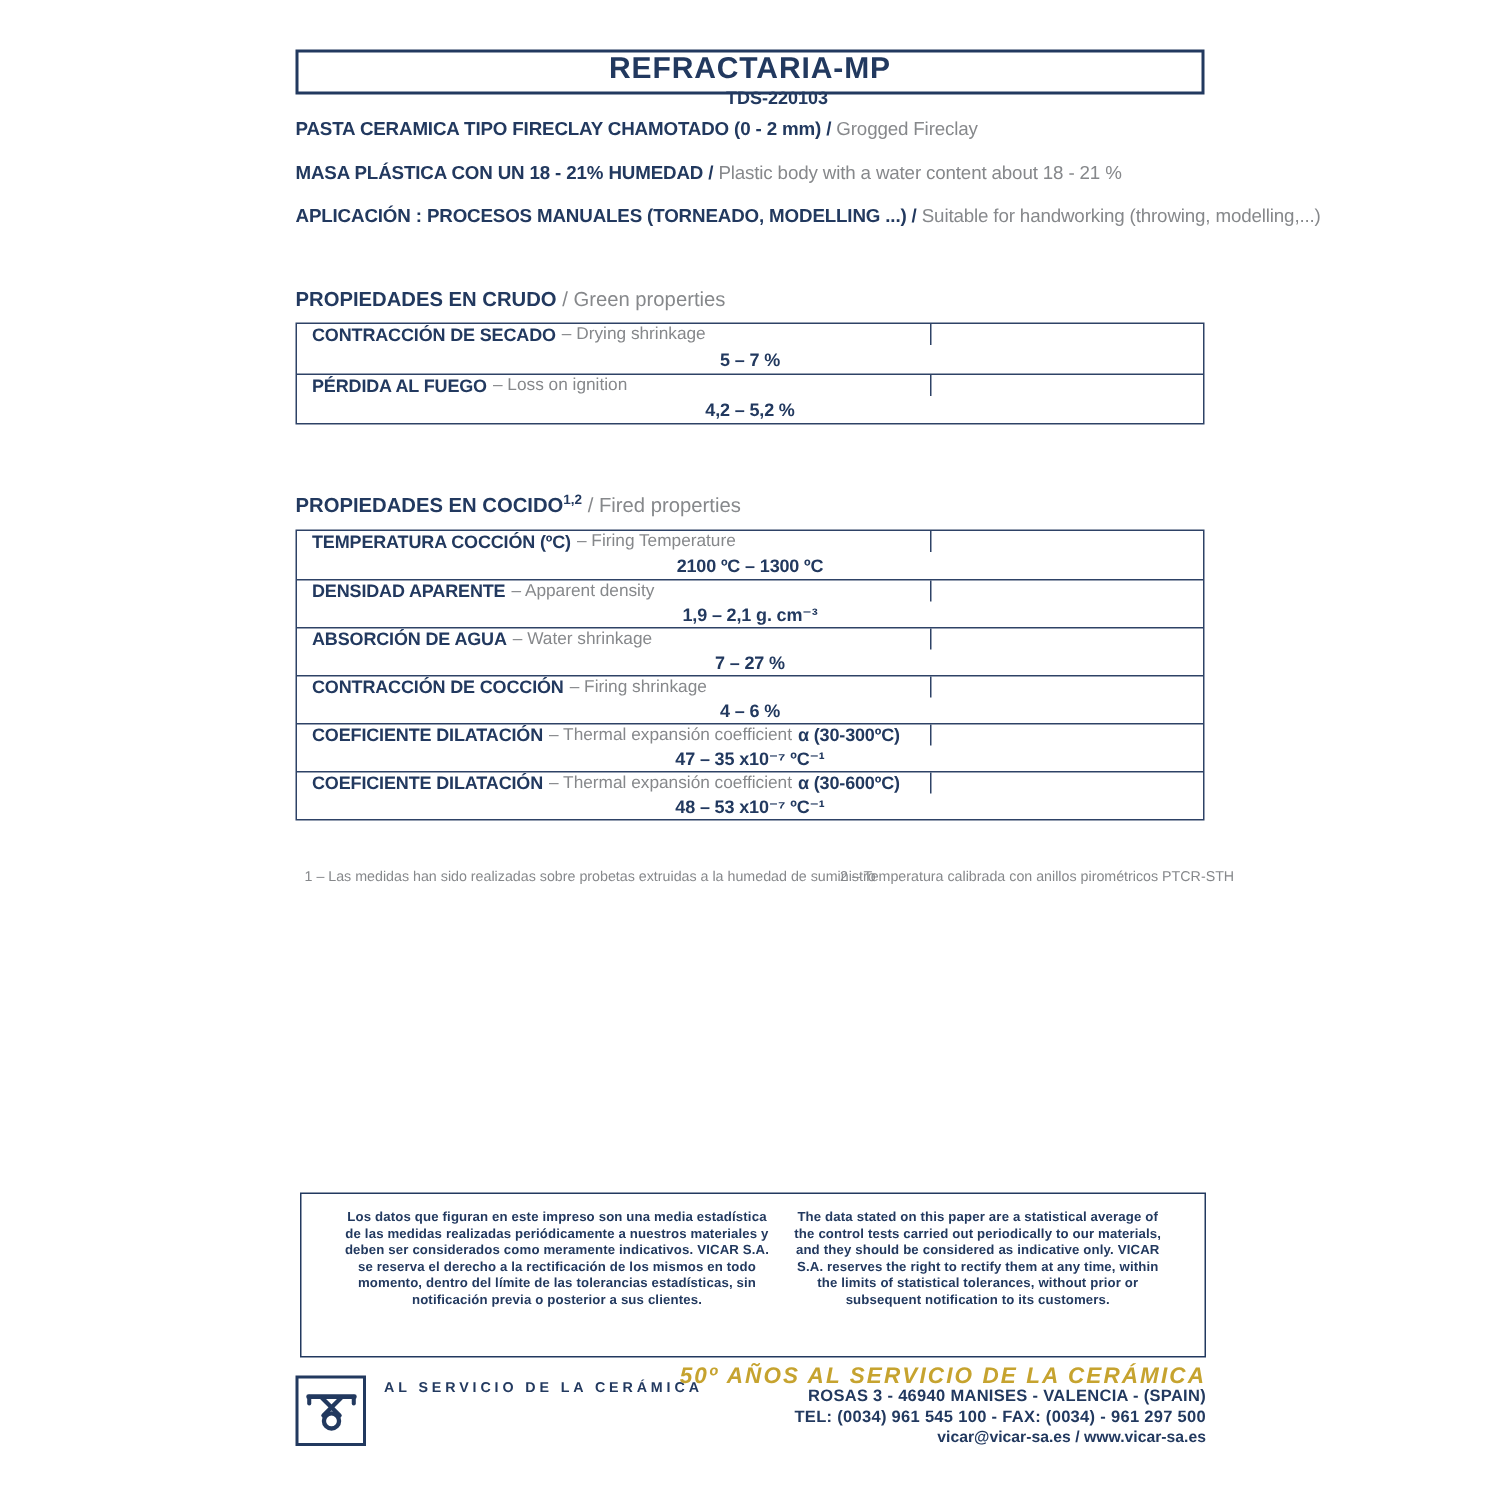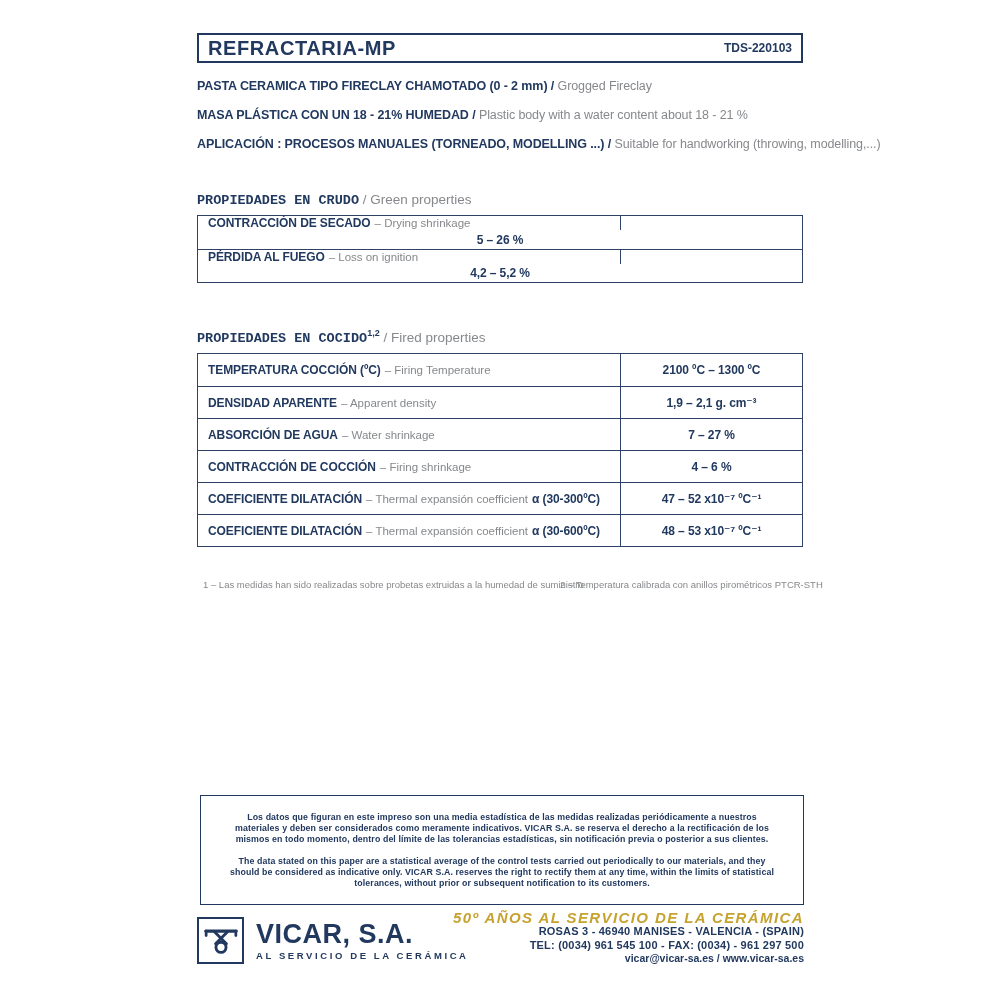--- a/index.html
+++ b/index.html
@@ -10,48 +10,49 @@
     color:#22395f;
   }
   .page { position:relative; width:1000px; height:1000px; background:#fff; overflow:hidden; }
 
   
   .header-box {
     position:absolute; left:197px; top:33px; width:606px; height:30px;
     border:2px solid #22395f;
     display:flex; align-items:center; justify-content:space-between;
     padding:0 9px;
+    flex-direction:column;
   }
   .header-title { font-size:20px; font-weight:bold; letter-spacing:.6px; color:#22395f; }
   .header-code  { font-size:12px; font-weight:bold; color:#22395f;margin-left:36px; }
 
   
   .intro { position:absolute; left:197px; top:72px; width:640px; }
   .intro-line { font-size:12.5px; line-height:29px; white-space:nowrap; letter-spacing:-0.1px; }
   .es  { color:#22395f; font-weight:bold; }
   .en  { color:#86888b; font-weight:500; }
 
   
   .section-title { position:absolute; left:197px; font-size:13.5px; white-space:nowrap; }
-  .section-title .es { font-size:13.5px;font-family:Liberation Mono, monospace; }
+  .section-title .es { font-size:13.5px; }
   .section-title sup { font-size:9px; font-weight:bold; color:#22395f; }
   .st-1 { top:192px; }
   .st-2 { top:328px; }
 
   
   .dtable {
     position:absolute; left:197px; width:606px;
     border:1.5px solid #2e4266;
   }
   .t-green { top:215px; }
   .t-fired { top:353px; }
   .trow { display:flex; border-top:1.3px solid #2e4266; }
   .trow:first-child { border-top:none; }
   .t-green .trow { height:33px;flex-direction:column; }
-  .t-fired .trow { height:32px; }
+  .t-fired .trow { height:32px;flex-direction:column; }
   .tcell-l {
     width:423px; display:flex; align-items:center; gap:4px;
     padding-left:10px; border-right:1.3px solid #2e4266;
     font-size:12px; white-space:nowrap; overflow:hidden;
   }
   .tcell-r {
     flex:1; display:flex; align-items:center; justify-content:center; gap:4px;
     font-size:12px; white-space:nowrap;
   }
   .tcell-l .es, .tcell-r .es { font-size:12px; letter-spacing:-0.1px; }
@@ -60,21 +61,21 @@
 
   
   .footnotes { position:absolute; left:197px; top:579px; width:606px; height:14px; font-size:9.5px; color:#86888b; font-weight:500; }
   .note-1 { position:absolute; left:6px; top:0; white-space:nowrap; }
   .note-2 { position:absolute; left:363px; top:0; white-space:nowrap; }
 
   
   .disclaimer {
     position:absolute; left:200px; top:795px; width:604px; height:110px;
     border:1.5px solid #22395f;
-    display:flex; flex-direction:column; justify-content:center; gap:11px;
+    display:flex; flex-direction:row; justify-content:center; gap:11px;
     padding:10px 26px;
   }
   .disclaimer p {
     font-size:8.8px; font-weight:bold; color:#22395f;
     text-align:center; line-height:11px; letter-spacing:.1px;
   }
 
   
   .footer-left { position:absolute; left:197px; top:917px; display:flex; align-items:flex-start; }
   .logo-box {
@@ -120,21 +121,21 @@
     <span class="en">/ Green properties</span>
   </div>
 
   <div class="dtable t-green">
     <div class="trow">
       <div class="tcell-l">
         <span class="es">CONTRACCIÓN DE SECADO</span>
         <span class="en">– Drying shrinkage</span>
       </div>
       <div class="tcell-r">
-        <span class="es">5 – 26 %</span>
+        <span class="es">5 – 7 %</span>
       </div>
     </div>
     <div class="trow">
       <div class="tcell-l">
         <span class="es">PÉRDIDA AL FUEGO</span>
         <span class="en">– Loss on ignition</span>
       </div>
       <div class="tcell-r">
         <span class="es">4,2 – 5,2 %</span>
       </div>
@@ -183,21 +184,21 @@
         <span class="es">4 – 6 %</span>
       </div>
     </div>
     <div class="trow">
       <div class="tcell-l">
         <span class="es">COEFICIENTE DILATACIÓN</span>
         <span class="en">–  Thermal expansión coefficient</span>
         <span class="es alpha">α (30-300ºC)</span>
       </div>
       <div class="tcell-r">
-        <span class="es">47 – 52 x10⁻⁷ ºC⁻¹</span>
+        <span class="es">47 – 35 x10⁻⁷ ºC⁻¹</span>
       </div>
     </div>
     <div class="trow">
       <div class="tcell-l">
         <span class="es">COEFICIENTE DILATACIÓN</span>
         <span class="en">–  Thermal expansión coefficient</span>
         <span class="es alpha">α (30-600ºC)</span>
       </div>
       <div class="tcell-r">
         <span class="es">48 – 53 x10⁻⁷ ºC⁻¹</span>
@@ -220,21 +221,20 @@
       <svg width="36" height="36" viewBox="0 0 40 40" fill="none" stroke="#22395f" stroke-linecap="round">
         <path d="M3 9 L37 9" stroke-width="3.4"></path>
         <path d="M3.5 9 L3.5 14" stroke-width="3"></path>
         <path d="M36.5 9 L36.5 14" stroke-width="3"></path>
         <path d="M13 10 L26 23" stroke-width="3.2"></path>
         <path d="M27 10 L14 23" stroke-width="3.2"></path>
         <circle cx="20" cy="27" r="5.6" stroke-width="3.2"></circle>
       </svg>
     </div>
     <div class="logo-text">
-      <div class="company">VICAR, S.A.</div>
       <div class="tagline">AL SERVICIO DE LA CERÁMICA</div>
     </div>
   </div>
 
   <div class="footer-right">
     <div class="anniversary">50º AÑOS AL SERVICIO DE LA CERÁMICA</div>
     <div class="addr">ROSAS 3  - 46940 MANISES  - VALENCIA - (SPAIN)</div>
     <div class="addr">TEL: (0034) 961 545 100 - FAX: (0034) - 961 297 500</div>
     <div class="web">vicar@vicar-sa.es / www.vicar-sa.es</div>
   </div>

